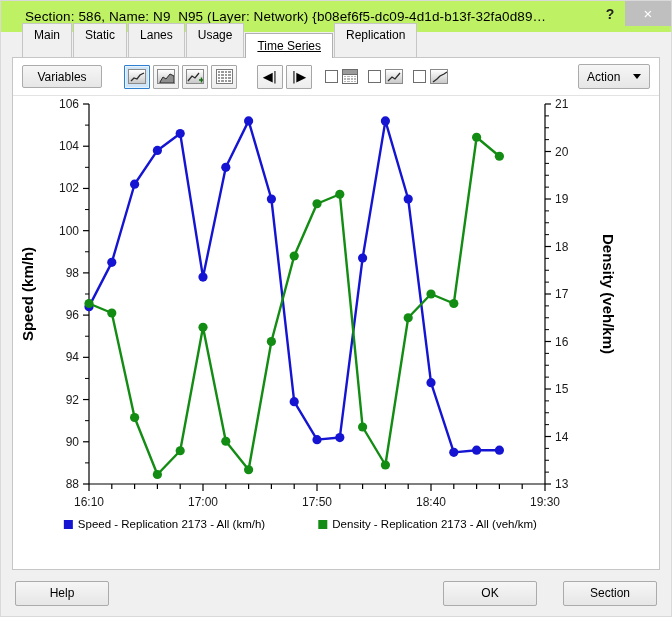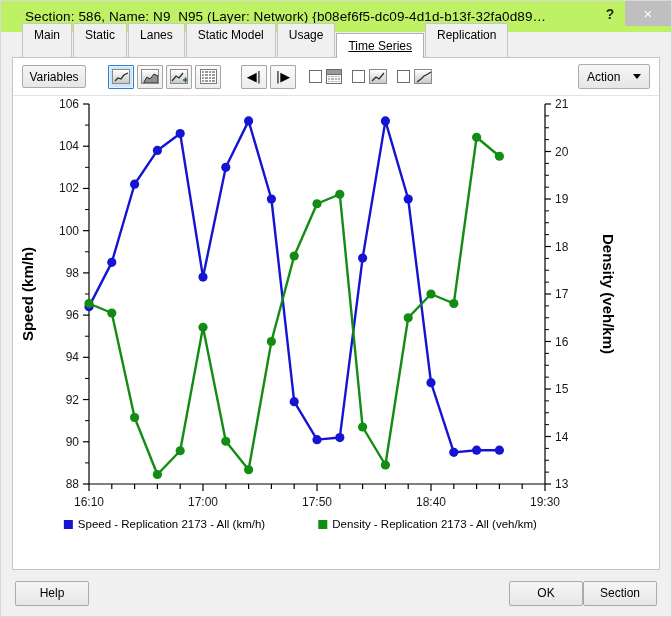--- a/index.html
+++ b/index.html
@@ -134,21 +134,21 @@
     border-radius: 2px;
     height: 23px;
     display: flex;
     align-items: center;
     justify-content: center;
     font-size: 12px;
     color: #000;
     box-sizing: border-box;
   }
   .tb-variables {
-    width: 64px;
+    width: 80px;
     margin-right: 22px;
   }
   .icon-btn {
     width: 26px;
     height: 24px;
     border: 1px solid #a6a6a6;
     background: linear-gradient(#fbfbfb, #ededed);
     margin-right: 3px;
     display: flex;
     align-items: center;
@@ -270,56 +270,55 @@
   
   .footer {
     flex: 0 0 46px;
     height: 46px;
     display: flex;
     align-items: center;
     padding: 0 14px;
     box-sizing: border-box;
   }
   .f-btn {
-    width: 74px;
+    width: 94px;
     height: 25px;
     background: linear-gradient(#f6f6f6, #e6e6e6);
     border: 1px solid #ababab;
     border-radius: 2px;
     font-size: 12px;
     color: #000;
     display: flex;
     align-items: center;
     justify-content: center;
     box-sizing: border-box;
   }
   .f-right {
     margin-left: auto;
     display: flex;
-    gap: 0;
+    gap: 26px;
   }
 </style>
 </head>
 <body>
 
 <div class="window">
 
   <div class="titlebar">
     <div class="title-text">Section: 586, Name: N9_N95 (Layer: Network) {b08ef6f5-dc09-4d1d-b13f-32fa0d89…</div>
     <div class="title-buttons">
       <div class="btn-help-title">?</div>
       <div class="btn-close">×</div>
     </div>
   </div>
 
   <div class="tabstrip">
     <div class="tab">Main</div>
     <div class="tab">Static</div>
     <div class="tab">Lanes</div>
-    <div class="tab">Static Model</div>
     <div class="tab">Usage</div>
     <div class="tab active">Time Series</div>
     <div class="tab">Replication</div>
   </div>
 
   <div class="panel">
 
     <div class="toolbar">
 
       <div class="tb-btn tb-variables">Variables</div>

